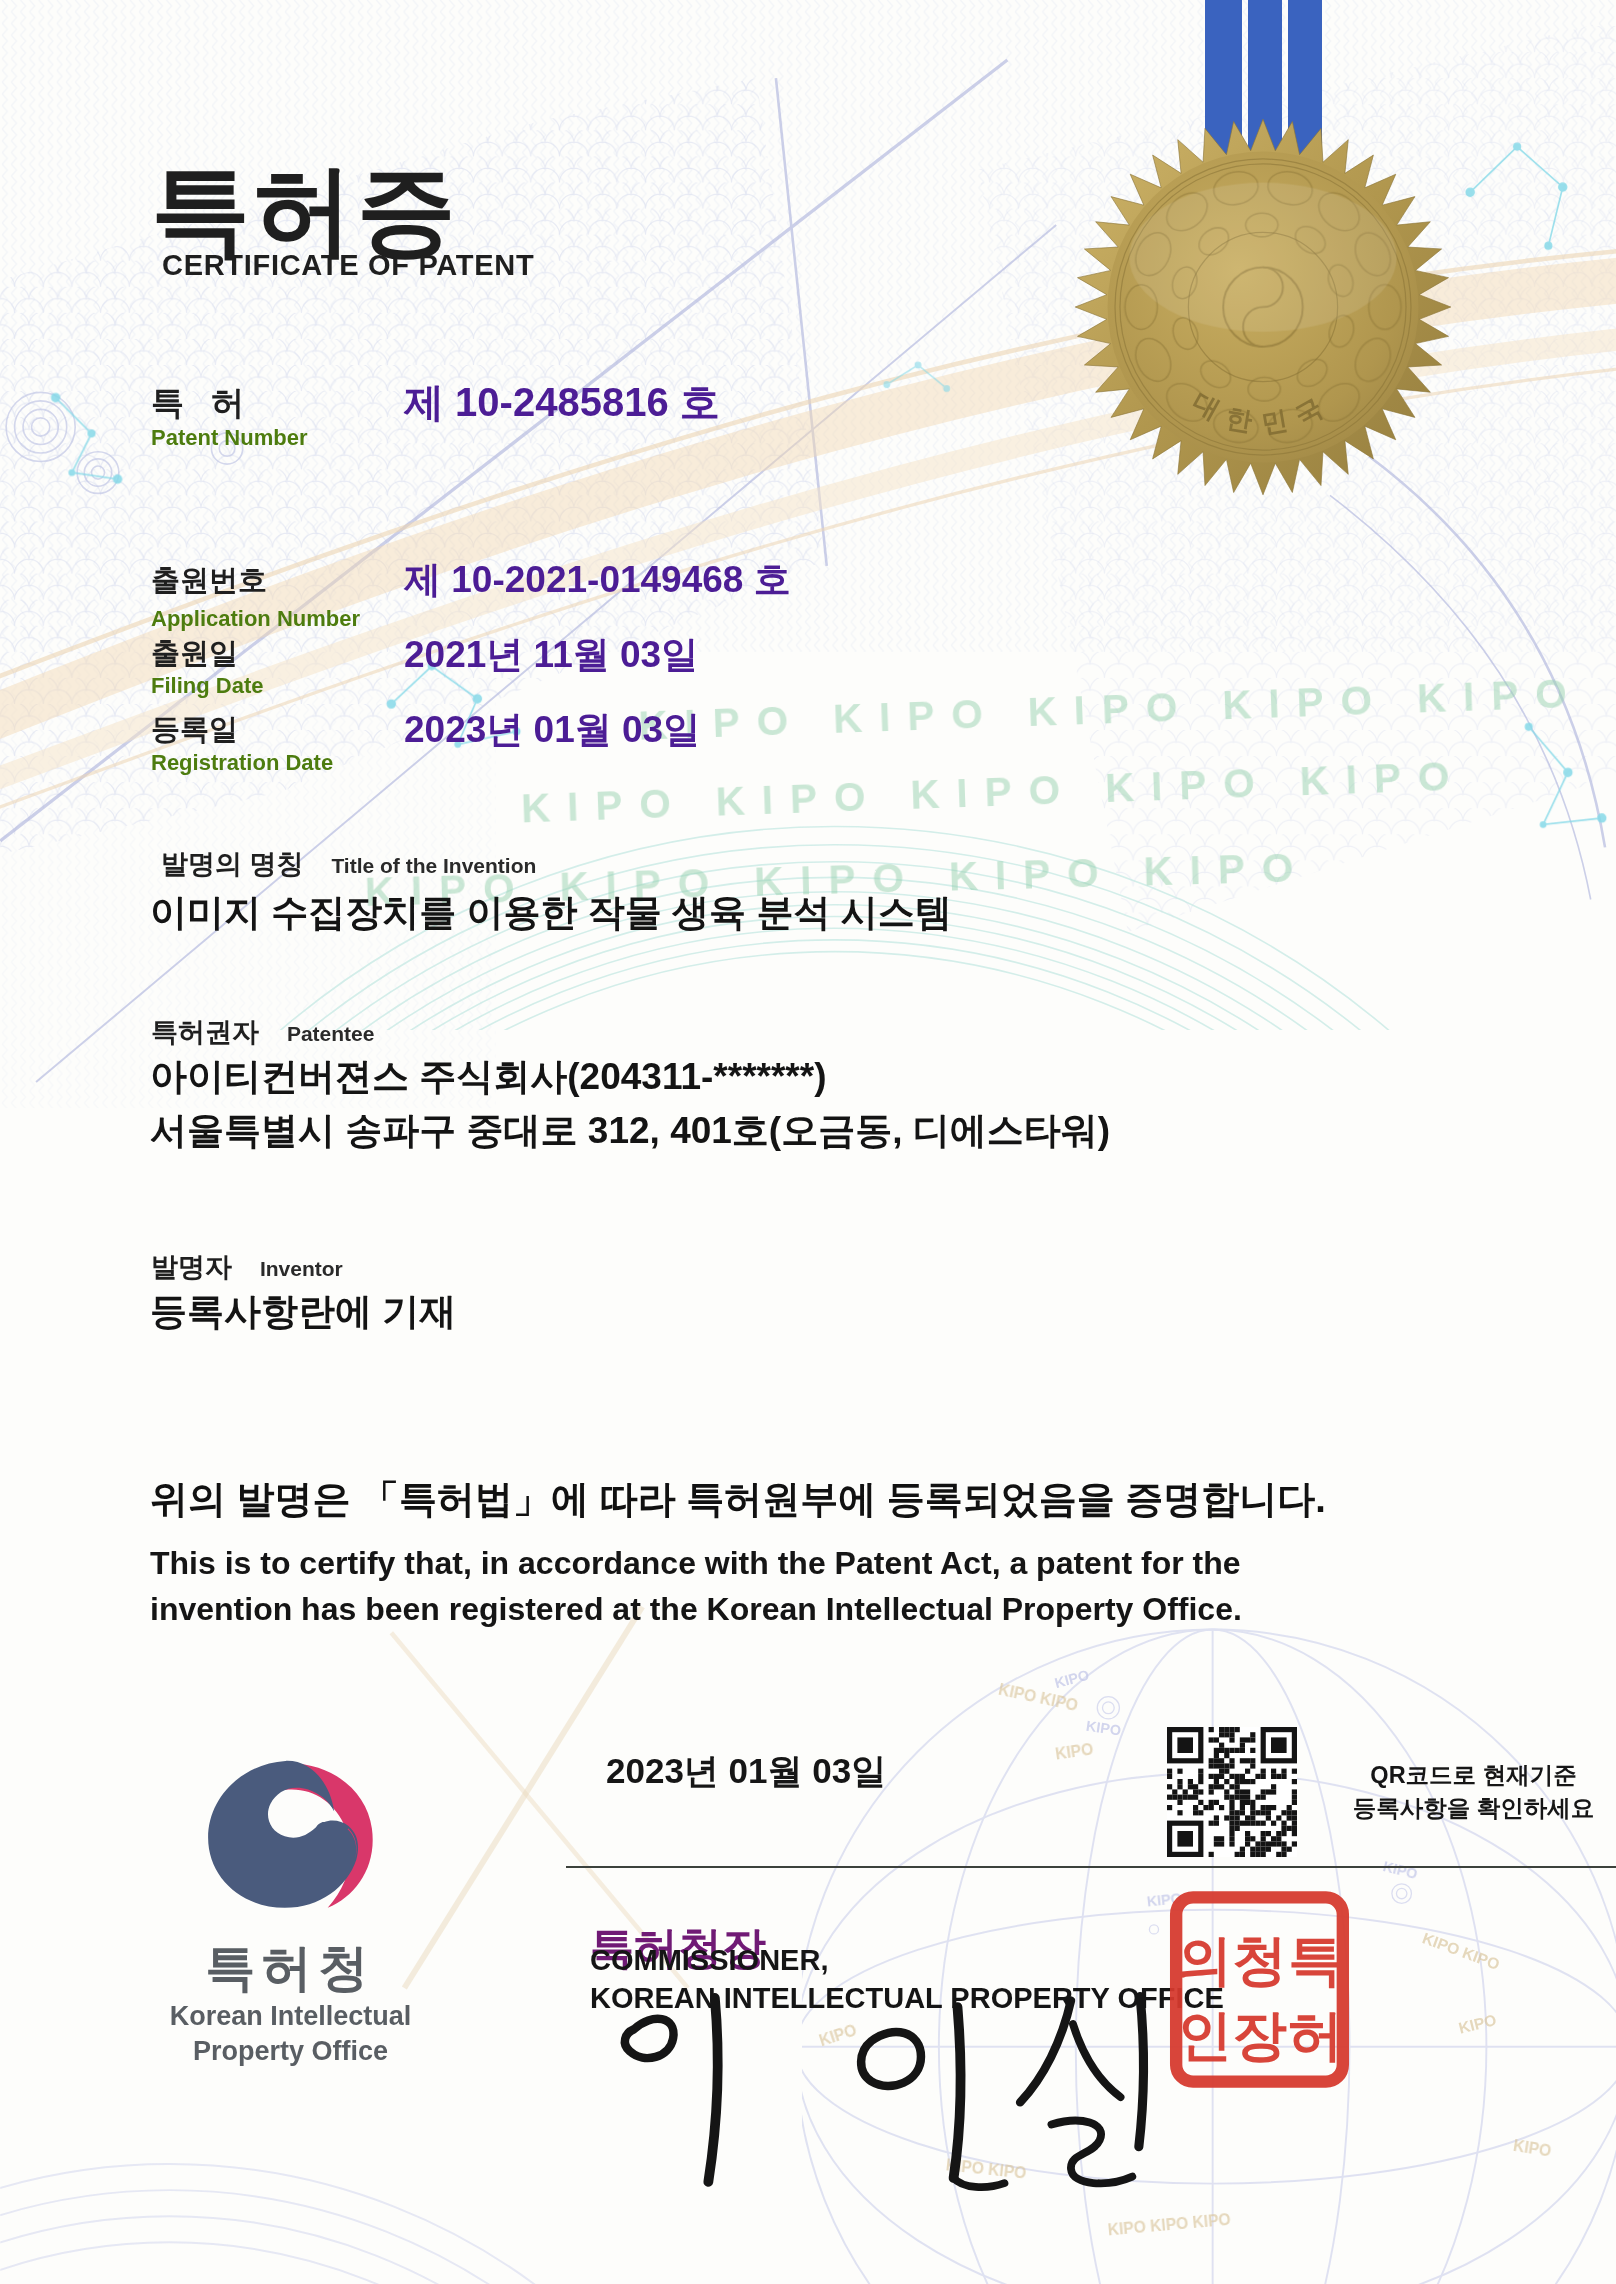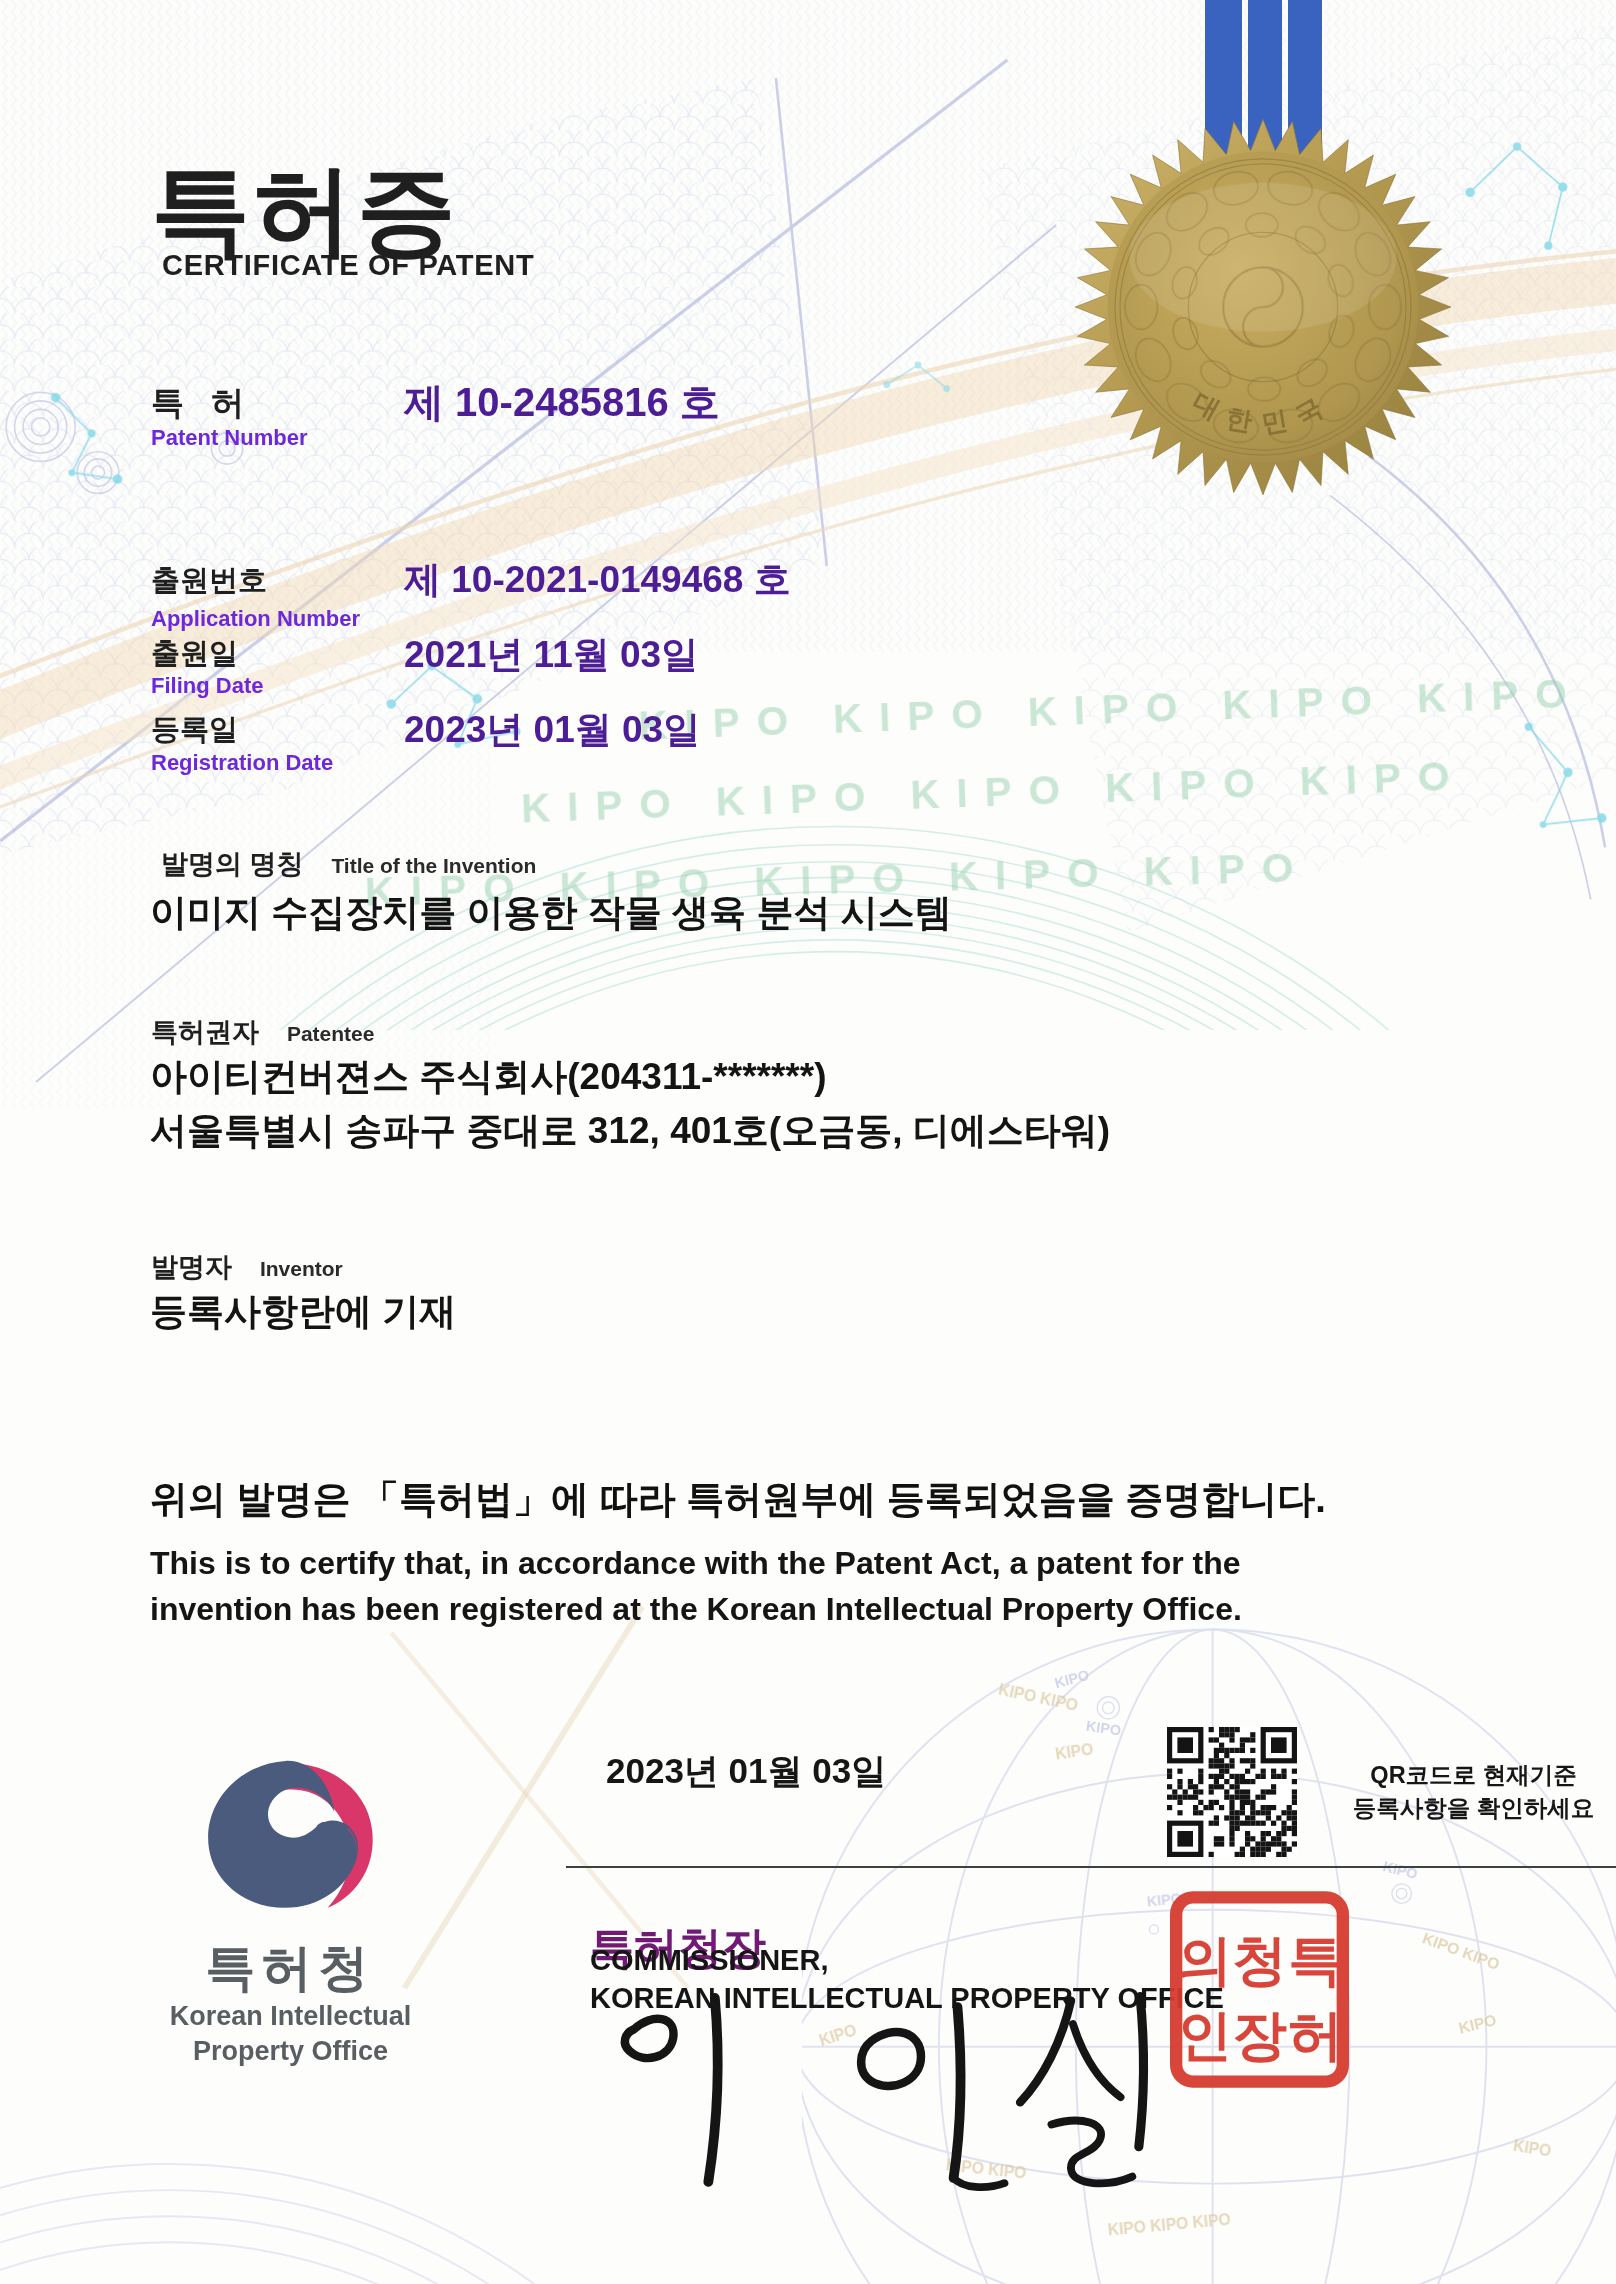--- a/index.html
+++ b/index.html
@@ -10,21 +10,21 @@
     color:#1c1c1c;
   }
   .abs{position:absolute;}
   #bg{position:absolute;left:0;top:0;z-index:0;}
   #ribbon{z-index:2;}
   #gold-seal{position:absolute;left:1064px;top:108px;z-index:3;}
   #content{position:absolute;left:0;top:0;width:1617px;height:1620px;z-index:5;}
   .ko-title{font-size:99px;font-weight:800;letter-spacing:3.9px;color:#1f1f1f;}
   .en-title{font-size:29px;font-weight:700;letter-spacing:0.7px;color:#1f1f1f;}
   .f-label{font-size:29px;font-weight:700;color:#1f1f1f;}
-  .f-label-en{font-size:22px;font-weight:600;color:#6d28d9;}
+  .f-label-en{font-size:22px;font-weight:600;color:#4d7c0f;}
   .f-value{font-weight:700;color:#4c1d95;white-space:nowrap;}
   .sec-label{font-size:27px;font-weight:700;color:#1f1f1f;display:inline-block;}
   .sec-label-en{font-size:21px;font-weight:600;color:#2a2a2a;display:inline-block;margin-left:25px;}
   .sec-value{font-size:37px;font-weight:700;color:#141414;white-space:nowrap;}
   .statement-ko{font-size:38px;font-weight:800;color:#111;white-space:nowrap;}
   .statement-en{font-size:32px;font-weight:700;color:#151515;line-height:46px;}
   .issue-date{font-size:35px;font-weight:600;color:#161616;}
   .comm-ko{font-size:44px;font-weight:800;color:#701a75;margin-top:42px;}
   .comm-en{font-size:29px;font-weight:800;color:#151515;line-height:38px;}
   .divider{position:absolute;left:566px;top:1866px;width:1051px;height:2px;background:#3c423c;}

